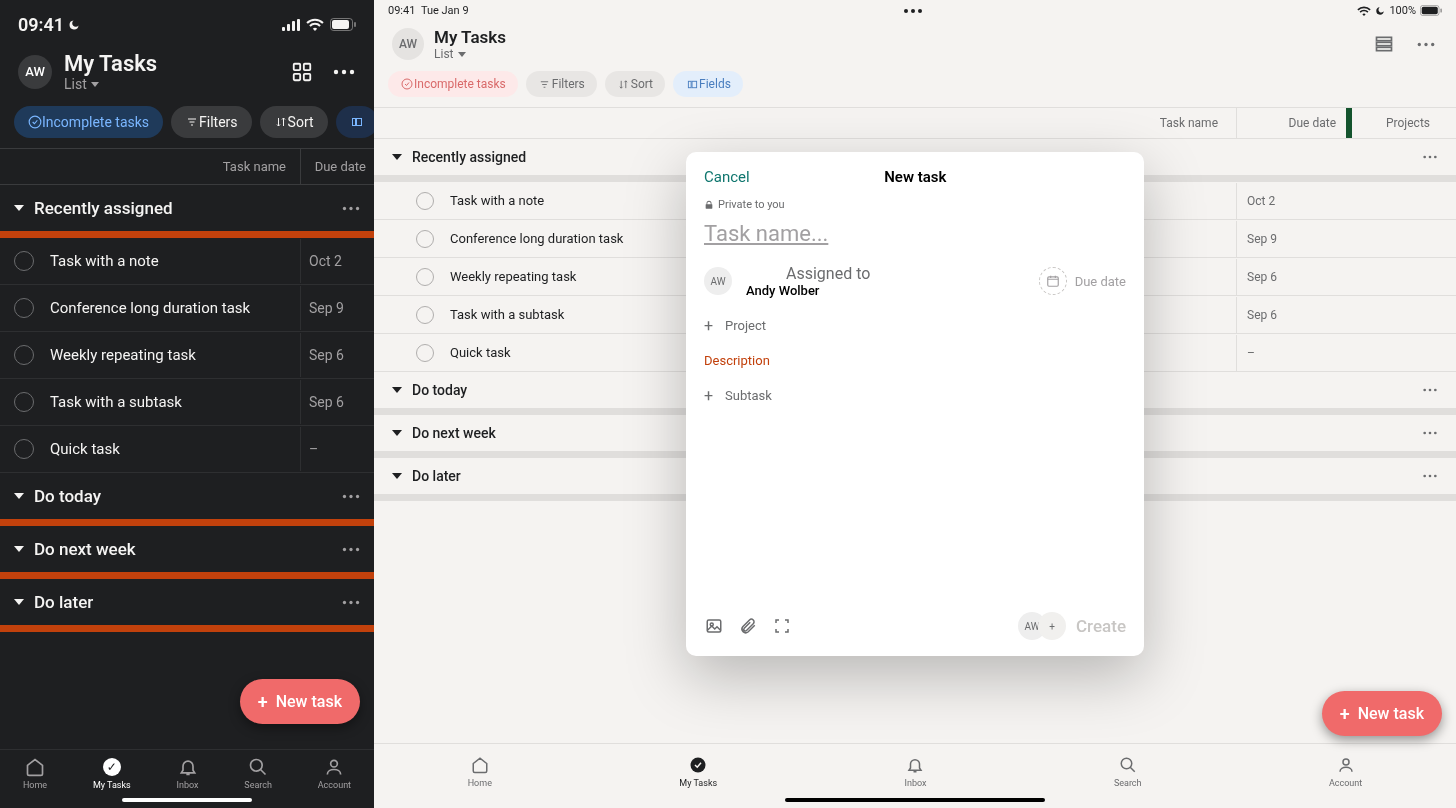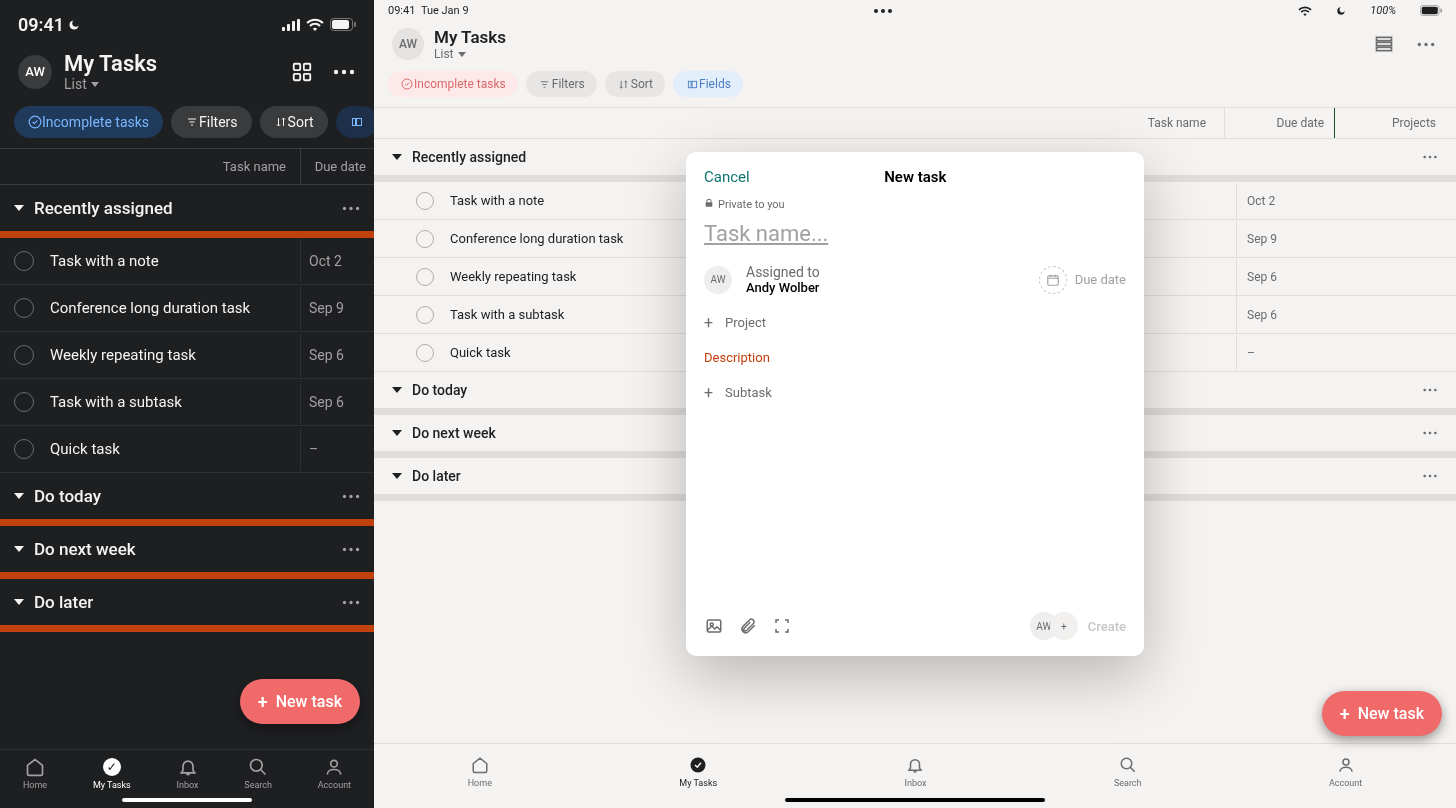--- a/index.html
+++ b/index.html
@@ -46,36 +46,36 @@
   .tab-item.active { color: #fff; }
   .tab-item .ti-icon { width: 22px; height: 22px; display: flex; align-items: center; justify-content: center; }
   .tab-item.active .ti-icon .circle-check { background:#fff; border-radius:50%; width:18px; height:18px; display:flex; align-items:center; justify-content:center; color:#1e1f21; font-size:12px; }
   .home-indicator { position: absolute; bottom: 6px; left: 50%; transform: translateX(-50%); width: 130px; height: 4px; background: #fff; border-radius: 3px; }
 
   
   .tablet { flex: 1; height: 808px; background: #f5f3f1; position: relative; display: flex; flex-direction: column; }
   .tablet .statusbar { display: flex; justify-content: space-between; align-items: center; padding: 4px 14px; font-size: 11px; color: #1e1f21; }
   .tablet .statusbar .grab { width: 28px; display:flex; gap:3px; justify-content:center;}
   .tablet .statusbar .grab span{width:4px;height:4px;background:#1e1f21;border-radius:50%;}
-  .tablet .statusbar .right { display: flex; align-items: center; gap: 24px; font-style: italic; }
+  .tablet .statusbar .right { display: flex; align-items: center; gap: 4px; }
   .tablet-header { display: flex; align-items: center; padding: 6px 18px 10px; gap: 10px; }
   .tablet-header .avatar { width: 32px; height: 32px; background: #e5e3e1; color: #6b6c6e; font-size:12px;}
   .tablet-header .titles .t1 { font-size: 17px; font-weight: 600; color: #1e1f21; }
   .tablet-header .titles .t2 { font-size: 12px; color: #6b6c6e; display:flex; gap:4px; align-items:center;}
   .tablet-header .right-icons { margin-left: auto; display: flex; gap: 18px; color: #6b6c6e; }
 
   .tablet .chips { padding: 0 14px 10px; }
   .tablet .chip { background: #e8e6e4; color: #6b6c6e; font-size: 12px; padding: 6px 12px; }
   .tablet .chip.sel { background: #fde9e9; color: #d96a6a; }
   .tablet .chip.blue2 { background: #e3eefb; color: #4a7ebf; }
 
   .tablet .col-headers { background: transparent; border-color: #e0dedc; color: #6b6c6e; }
   .tablet .col-headers .ch1 { padding: 8px 18px; font-size: 12px; }
   .tablet .col-headers .ch2 { width: 110px; border-left: 1px solid #e0dedc; padding:8px 10px; font-size:12px;}
-  .tablet .col-headers .ch3 { width: 122px; border-left: 1px solid #14532d; padding:8px 20px; font-size:12px;}
+  .tablet .col-headers .ch3 { width: 110px; border-left: 6px solid #14532d; padding:8px 26px; font-size:12px;}
 
   .tablet .section-row { border-color: #e0dedc; font-size: 14px; color: #1e1f21; padding:10px 18px;}
   .tablet .section-row .dots { color: #6b6c6e; }
   .tablet .task-row { border-color: #e0dedc; color: #1e1f21; font-size:13px;}
   .tablet .task-row .check { border-color: #b0aead; margin-left:42px; width:18px; height:18px;}
   .tablet .task-row .tn { padding: 11px 4px; }
   .tablet .task-row .dd { width: 110px; border-color: #e0dedc; color: #6b6c6e; font-size:12px; padding:11px 10px;}
   .tablet .task-row .pp { width: 110px; border-left: 1px solid #e0dedc; }
 
   .tablet-tabbar { margin-top: auto; display: flex; justify-content: space-around; padding: 10px 0 20px; border-top: 1px solid #e0dedc; background:#f5f3f1;}
@@ -83,37 +83,37 @@
   .tablet-tabbar .tab-item.active { color: #1e1f21; }
   .tablet .home-indicator { background: #000; width:260px;}
 
   .tablet .new-task-fab { bottom: 72px; right: 14px; background:#f06a6a;}
 
   
   .modal { position: absolute; top: 152px; left: 50%; transform: translateX(-50%); width: 458px; height: 504px; background: #fff; border-radius: 10px; box-shadow: 0 20px 60px rgba(0,0,0,.25); display: flex; flex-direction: column; padding: 16px 18px; }
   .modal-top { display: flex; justify-content: space-between; align-items: center; font-size: 15px; }
   .modal-top .cancel { color: #0f766e; }
   .modal-top .title { font-weight: 600; }
-  .modal .priv { font-size: 11px; color: #6b6c6e; margin-top: 12px; display:flex; gap:4px; }
+  .modal .priv { font-size: 11px; color: #6b6c6e; margin-top: 12px; display:flex; gap:4px; align-items:center;}
   .modal .task-name-input { font-size: 22px; color: #a2a0a2; margin-top: 10px; text-decoration: underline; }
   .modal .row { display: flex; align-items: center; gap: 14px; margin-top: 18px; font-size: 13px; }
   .modal .av-sm { width: 28px; height: 28px; border-radius: 50%; background: #eee; display:flex; align-items:center; justify-content:center; font-size:10px; color:#6b6c6e;}
-  .modal .assigned .lbl { font-size: 14px; color: #6b6c6e; }
+  .modal .assigned .lbl { font-size: 16px; color: #6b6c6e; margin-left: 40px; }
   .modal .assigned .nm { font-size: 13px; font-weight: 500; }
   .modal .due-chip { margin-left: auto; display:flex; align-items:center; gap:8px; color:#a2a0a2;}
   .modal .due-chip .cal-ico { width:28px;height:28px;border:1px dashed #c8c6c4;border-radius:50%;display:flex;align-items:center;justify-content:center;}
   .modal .plus-row { display:flex; align-items:center; gap:12px; color:#6b6c6e; margin-top:18px; font-size:13px;}
   .modal .plus-row .plus { font-size:16px;}
   .modal .desc { color:#c2410c; font-size:13px; margin-top:18px;}
   .modal .footer { margin-top:auto; display:flex; align-items:center; gap:14px;}
   .modal .footer .f-icon { width:20px;height:20px;color:#6b6c6e;display:flex;align-items:center;justify-content:center;}
   .modal .footer .right { margin-left:auto; display:flex; align-items:center; gap:10px;}
   .modal .footer .av-group { display:flex;}
   .modal .footer .av-group .av-sm:nth-child(2){margin-left:-8px;background:#f1f0ee;}
-  .modal .footer .create { color:#c8c6c4; font-size:13px; font-weight:500;}
+  .modal .footer .create { color:#c8c6c4; font-size:17px; font-weight:500;}
 
   svg { display: block; }
   .caret-down { width:0;height:0;border-left:4px solid transparent;border-right:4px solid transparent;border-top:5px solid currentColor;}
   .tri-down { width:0;height:0;border-left:5px solid transparent;border-right:5px solid transparent;border-top:6px solid currentColor;}
   .moon { width:12px;height:12px; }
 </style>
 </head>
 <body>
 
 <div class="phone">

